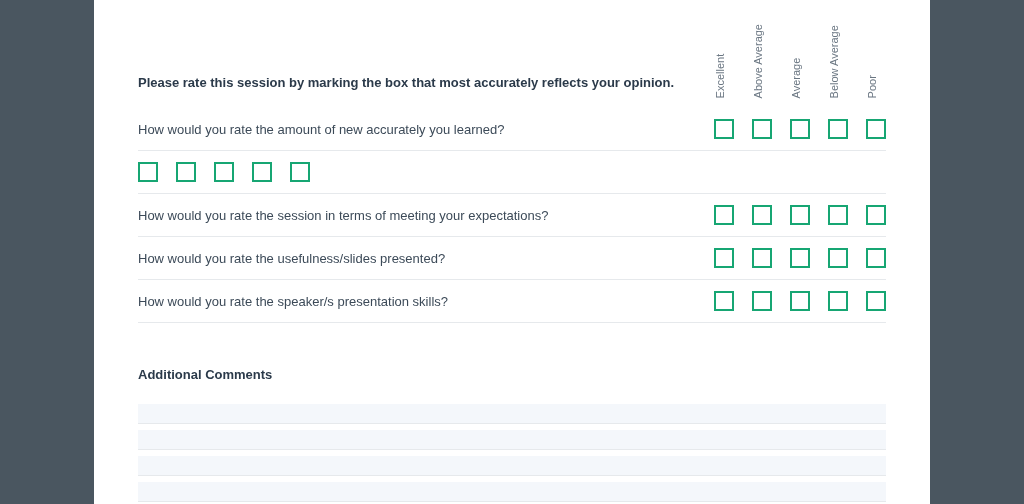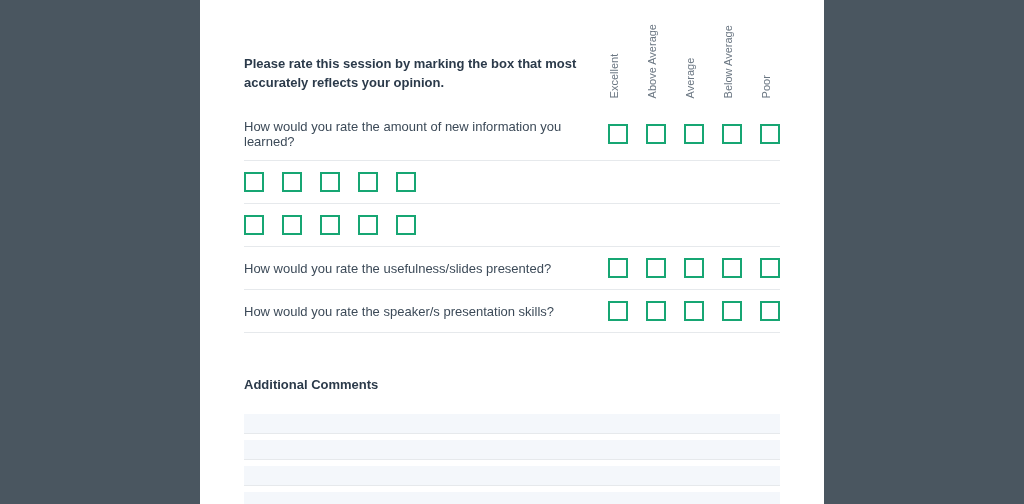--- a/index.html
+++ b/index.html
@@ -5,21 +5,21 @@
   * { box-sizing: border-box; margin: 0; padding: 0; }
   html, body { height: 100%; }
   body {
     background: #4a5660;
     font-family: -apple-system, BlinkMacSystemFont, "Segoe UI", Arial, sans-serif;
     display: flex;
     justify-content: center;
   }
   .page {
     background: #fff;
-    width: 624px;
+    width: 836px;
     min-height: 100%;
     padding: 24px 44px 0 44px;
   }
   .rating-header {
     display: flex;
     align-items: flex-end;
     margin-bottom: 10px;
   }
   .instruction {
     flex: 1;
@@ -94,39 +94,40 @@
         <div class="col-label">Excellent</div>
         <div class="col-label">Above Average</div>
         <div class="col-label">Average</div>
         <div class="col-label">Below Average</div>
         <div class="col-label">Poor</div>
       </div>
   </div>
 
   <div id="rows">
       <div class="row">
-        <div class="q">How would you rate the amount of new information you learned?</div>
+        <div class="q">How would you rate the amount of new accurately you learned?</div>
         <div class="boxes">
           <div class="cb"></div>
           <div class="cb"></div>
           <div class="cb"></div>
           <div class="cb"></div>
           <div class="cb"></div>
         </div>
       </div>
       <div class="row">
         <div class="boxes">
           <div class="cb"></div>
           <div class="cb"></div>
           <div class="cb"></div>
           <div class="cb"></div>
           <div class="cb"></div>
         </div>
       </div>
       <div class="row">
+        <div class="q">How would you rate the session in terms of meeting your expectations?</div>
         <div class="boxes">
           <div class="cb"></div>
           <div class="cb"></div>
           <div class="cb"></div>
           <div class="cb"></div>
           <div class="cb"></div>
         </div>
       </div>
       <div class="row">
         <div class="q">How would you rate the usefulness/slides presented?</div>

